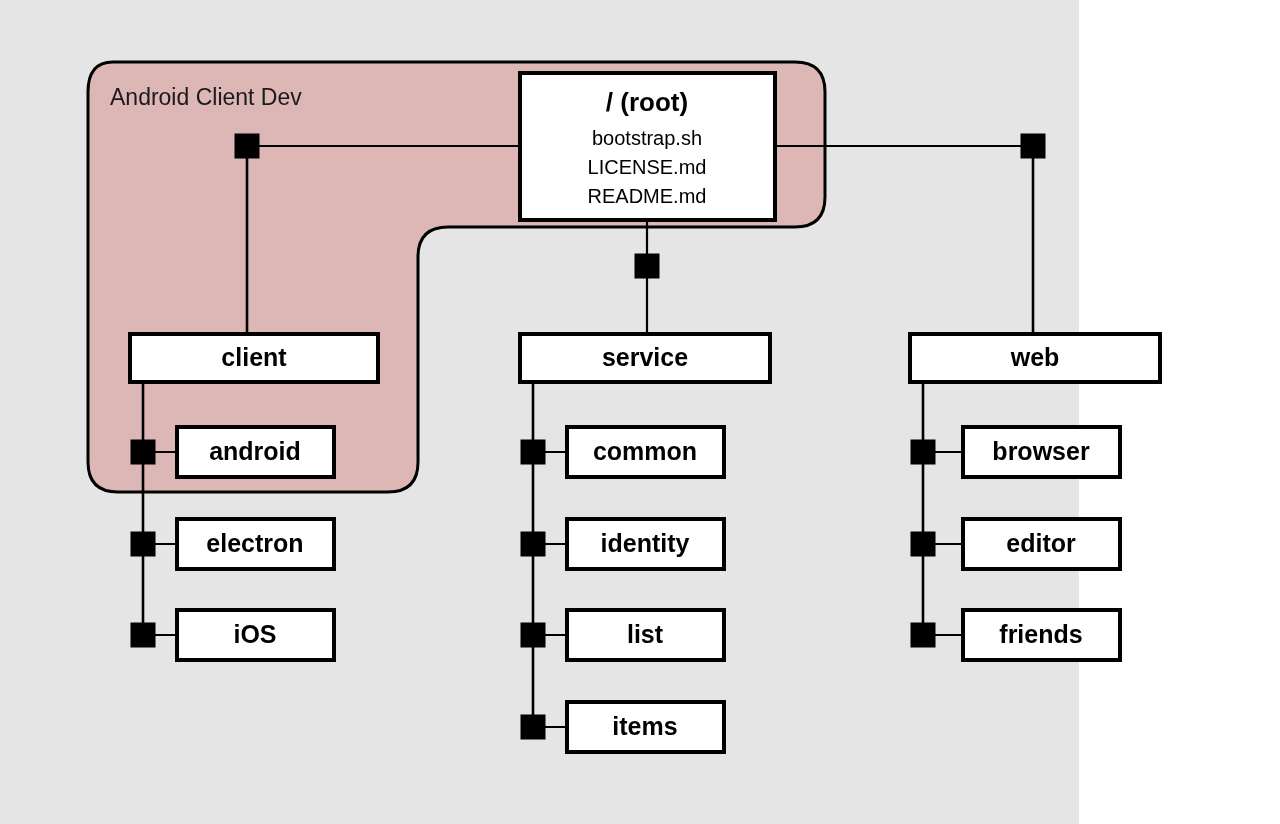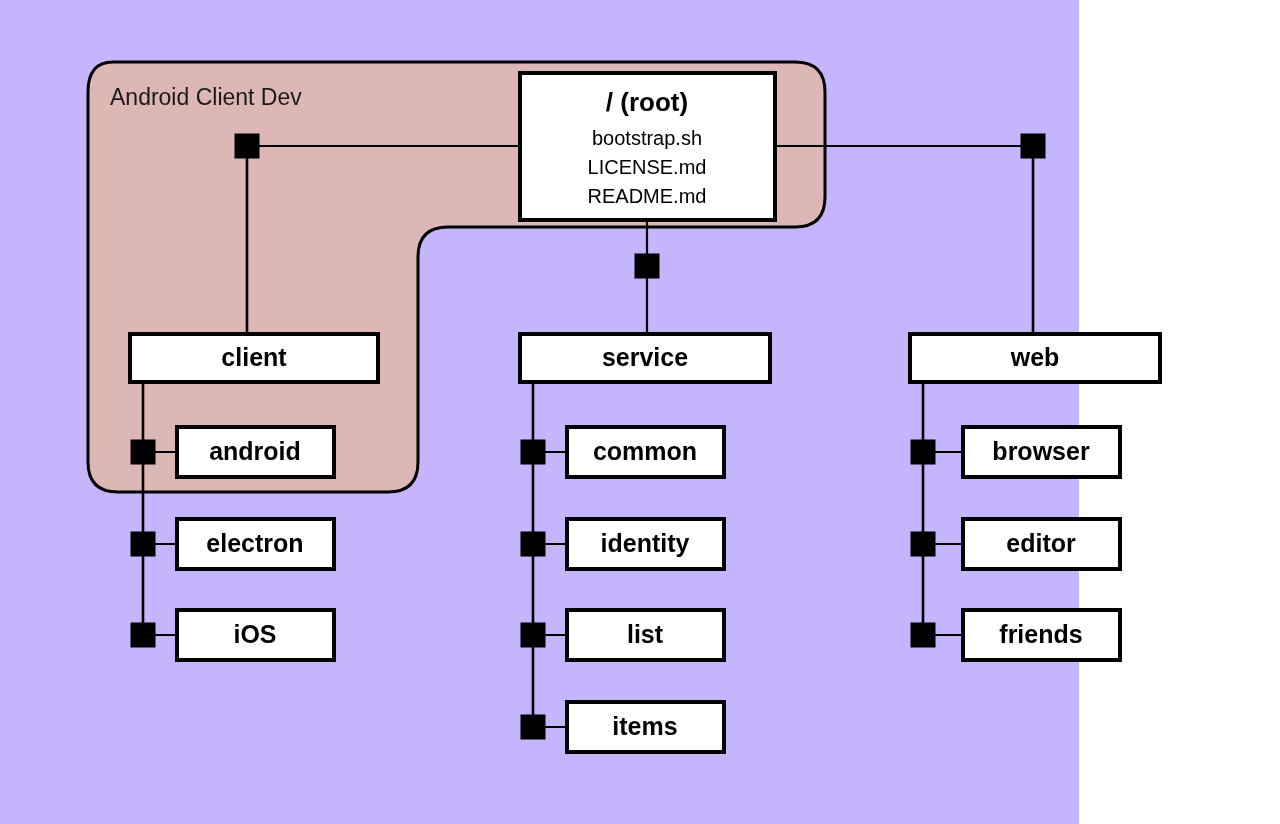--- a/index.html
+++ b/index.html
@@ -10,21 +10,21 @@
   body {
     width: 1280px;
     height: 824px;
     overflow: hidden;
     font-family: "Liberation Sans", sans-serif;
   }
   #canvas {
     position: relative;
     width: 1079px;
     height: 824px;
-    background: #c4b5fd;
+    background: #e5e5e5;
   }
   svg.diagram {
     position: absolute;
     top: 0;
     left: 0;
     width: 1280px;
     height: 824px;
   }
   .group-shape {
     fill: #ddb6b6;

